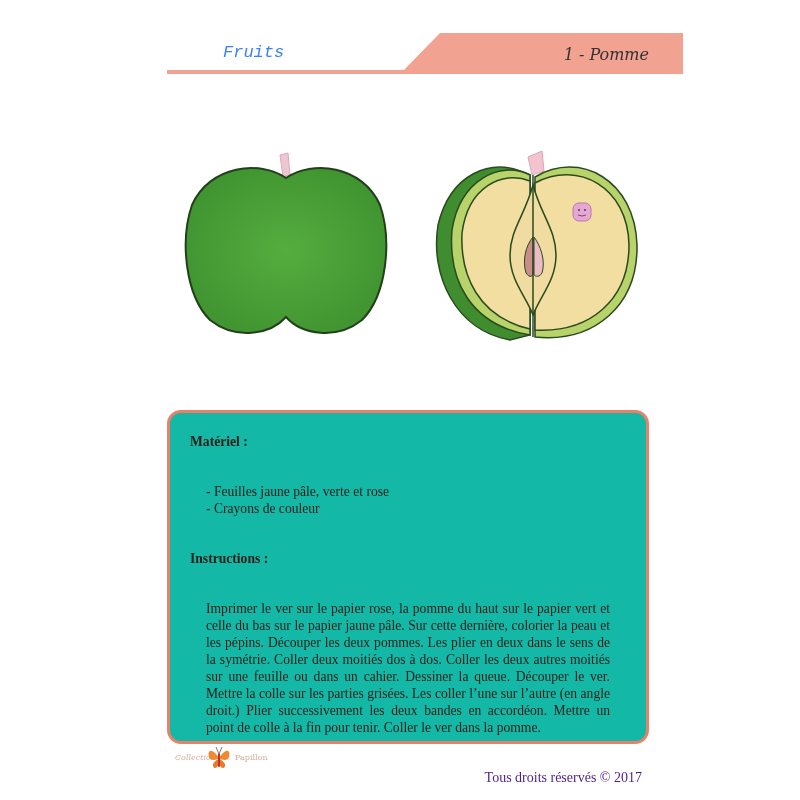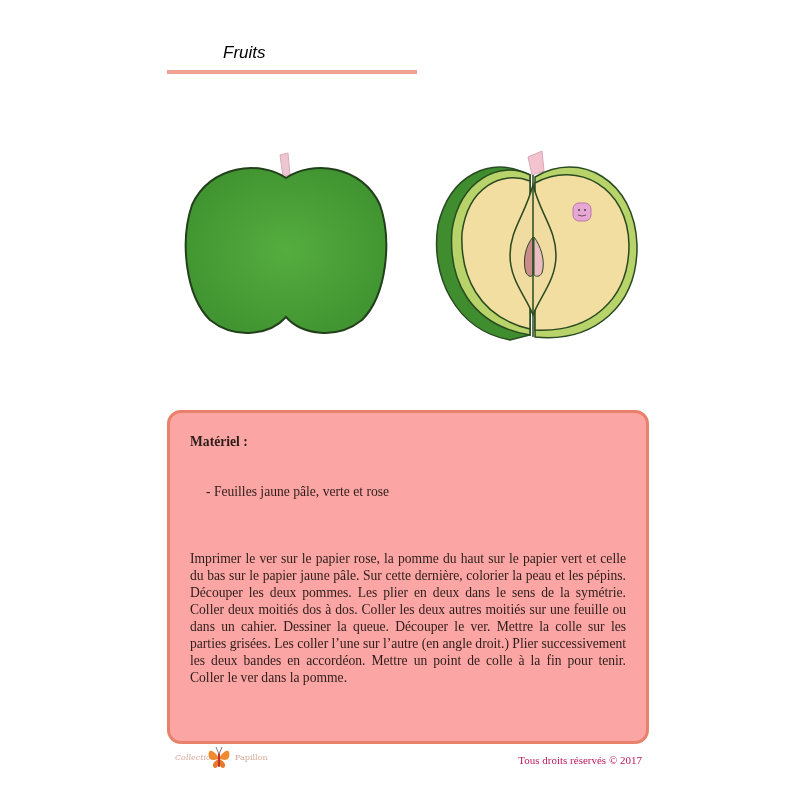--- a/index.html
+++ b/index.html
@@ -2,48 +2,51 @@
 <html><head>
 <meta charset="utf-8">
 <style>
   html, body { margin:0; padding:0; }
   body { width:800px; height:800px; background:#ffffff; position:relative; overflow:hidden;
          font-family:"Liberation Serif", serif; color:#2b1d18; }
   .header { position:absolute; left:167px; top:33px; width:516px; height:41px; }
   .header-line { position:absolute; left:0; top:37px; width:250px; height:4px; background:#f2a291; }
   .header-band { position:absolute; left:233px; top:0; width:283px; height:41px; background:#f2a291;
                  clip-path: polygon(40px 0, 100% 0, 100% 100%, 0 100%); }
-  .header-title { position:absolute; left:56px; top:10px; font-family:Liberation Sans, sans-serif;
-                  font-style:italic; font-size:17px; color:#000000; }
+  .header-title { position:absolute; left:56px; top:10px; font-family:Liberation Mono, monospace;
+                  font-style:italic; font-size:17px; color:#3b82f6; }
   .header-chapter { position:absolute; right:34px; top:12px; font-family:"DejaVu Serif", serif;
                   font-style:italic; font-size:16px; color:#333; }
   .illustrations { position:absolute; left:180px; top:145px; width:460px; height:200px; }
   .apple-closed { position:absolute; left:0; top:0; }
   .apple-open { position:absolute; left:250px; top:0; }
-  .card { position:absolute; left:167px; top:410px; width:476px; height:328px; background:#fca5a5;
+  .card { position:absolute; left:167px; top:410px; width:476px; height:328px; background:#14b8a6;
           border:3px solid #e9806a; border-radius:14px; box-sizing:content-box; }
   .card-inner { position:absolute; left:20px; top:20px; right:20px; font-size:13.6px; line-height:17px; }
   .heading { font-weight:bold; margin:0; }
   .spacer { height:17px; }
   .list { list-style:none; margin:16px; padding:0; }
   .list li { margin:0; }
-  .para { text-align:justify; margin:0; }
+  .para { text-align:justify; margin:16px; }
   .footer-logo { position:absolute; left:175px; top:745px; width:90px; height:26px; }
   .logo-text-left { position:absolute; left:0; top:8px; font-family:"DejaVu Serif", serif; font-style:italic;
                     font-size:8px; color:#d8a898; }
   .logo-text-right { position:absolute; left:60px; top:8px; font-family:"DejaVu Serif", serif; 
                      font-size:8px; color:#d8a898; }
   .butterfly { position:absolute; left:31px; top:0; }
-  .copyright { position:absolute; right:158px; top:754px; font-size:11px; color:#be185d; }
+  .copyright { position:absolute; right:158px; top:770px; font-size:14px; color:#4c1d95; }
 </style>
 </head>
 <body>
 
 <div class="header">
   <div class="header-line"></div>
+  <div class="header-band">
+    <span class="header-chapter">1 - Pomme</span>
+  </div>
   <span class="header-title">Fruits</span>
 </div>
 
 <div class="illustrations">
   <svg class="apple-closed" width="215" height="200" viewBox="0 0 215 200">
     <defs>
       <radialGradient id="g1" cx="50%" cy="50%" r="60%">
         <stop offset="0%" stop-color="#55ad3e"></stop>
         <stop offset="100%" stop-color="#3f9230"></stop>
       </radialGradient>
@@ -72,22 +75,24 @@
     </g>
   </svg>
 </div>
 
 <div class="card">
   <div class="card-inner">
     <p class="heading">Matériel :</p>
     <div class="spacer"></div>
     <ul class="list">
       <li>- Feuilles jaune pâle, verte et rose</li>
+      <li>- Crayons de couleur</li>
     </ul>
     <div class="spacer"></div>
+    <p class="heading">Instructions :</p>
     <div class="spacer"></div>
     <p class="para">Imprimer le ver sur le papier rose, la pomme du haut sur le papier vert et celle du bas sur le papier jaune pâle. Sur cette dernière, colorier la peau et les pépins. Découper les deux pommes. Les plier en deux dans le sens de la symétrie. Coller deux moitiés dos à dos. Coller les deux autres moitiés sur une feuille ou dans un cahier. Dessiner la queue. Découper le ver. Mettre la colle sur les parties grisées. Les coller l’une sur l’autre (en angle droit.) Plier successivement les deux bandes en accordéon. Mettre un point de colle à la fin pour tenir. Coller le ver dans la pomme.</p>
   </div>
 </div>
 
 <div class="footer-logo">
   <span class="logo-text-left">Collection</span>
   <svg class="butterfly" width="26" height="26" viewBox="0 0 26 26">
     <path d="M13 13 C6 2 1 5 3 12 C4 16 9 15 13 14 Z" fill="#f08a30"></path>
     <path d="M13 13 C20 2 25 5 23 12 C22 16 17 15 13 14 Z" fill="#f08a30"></path>

